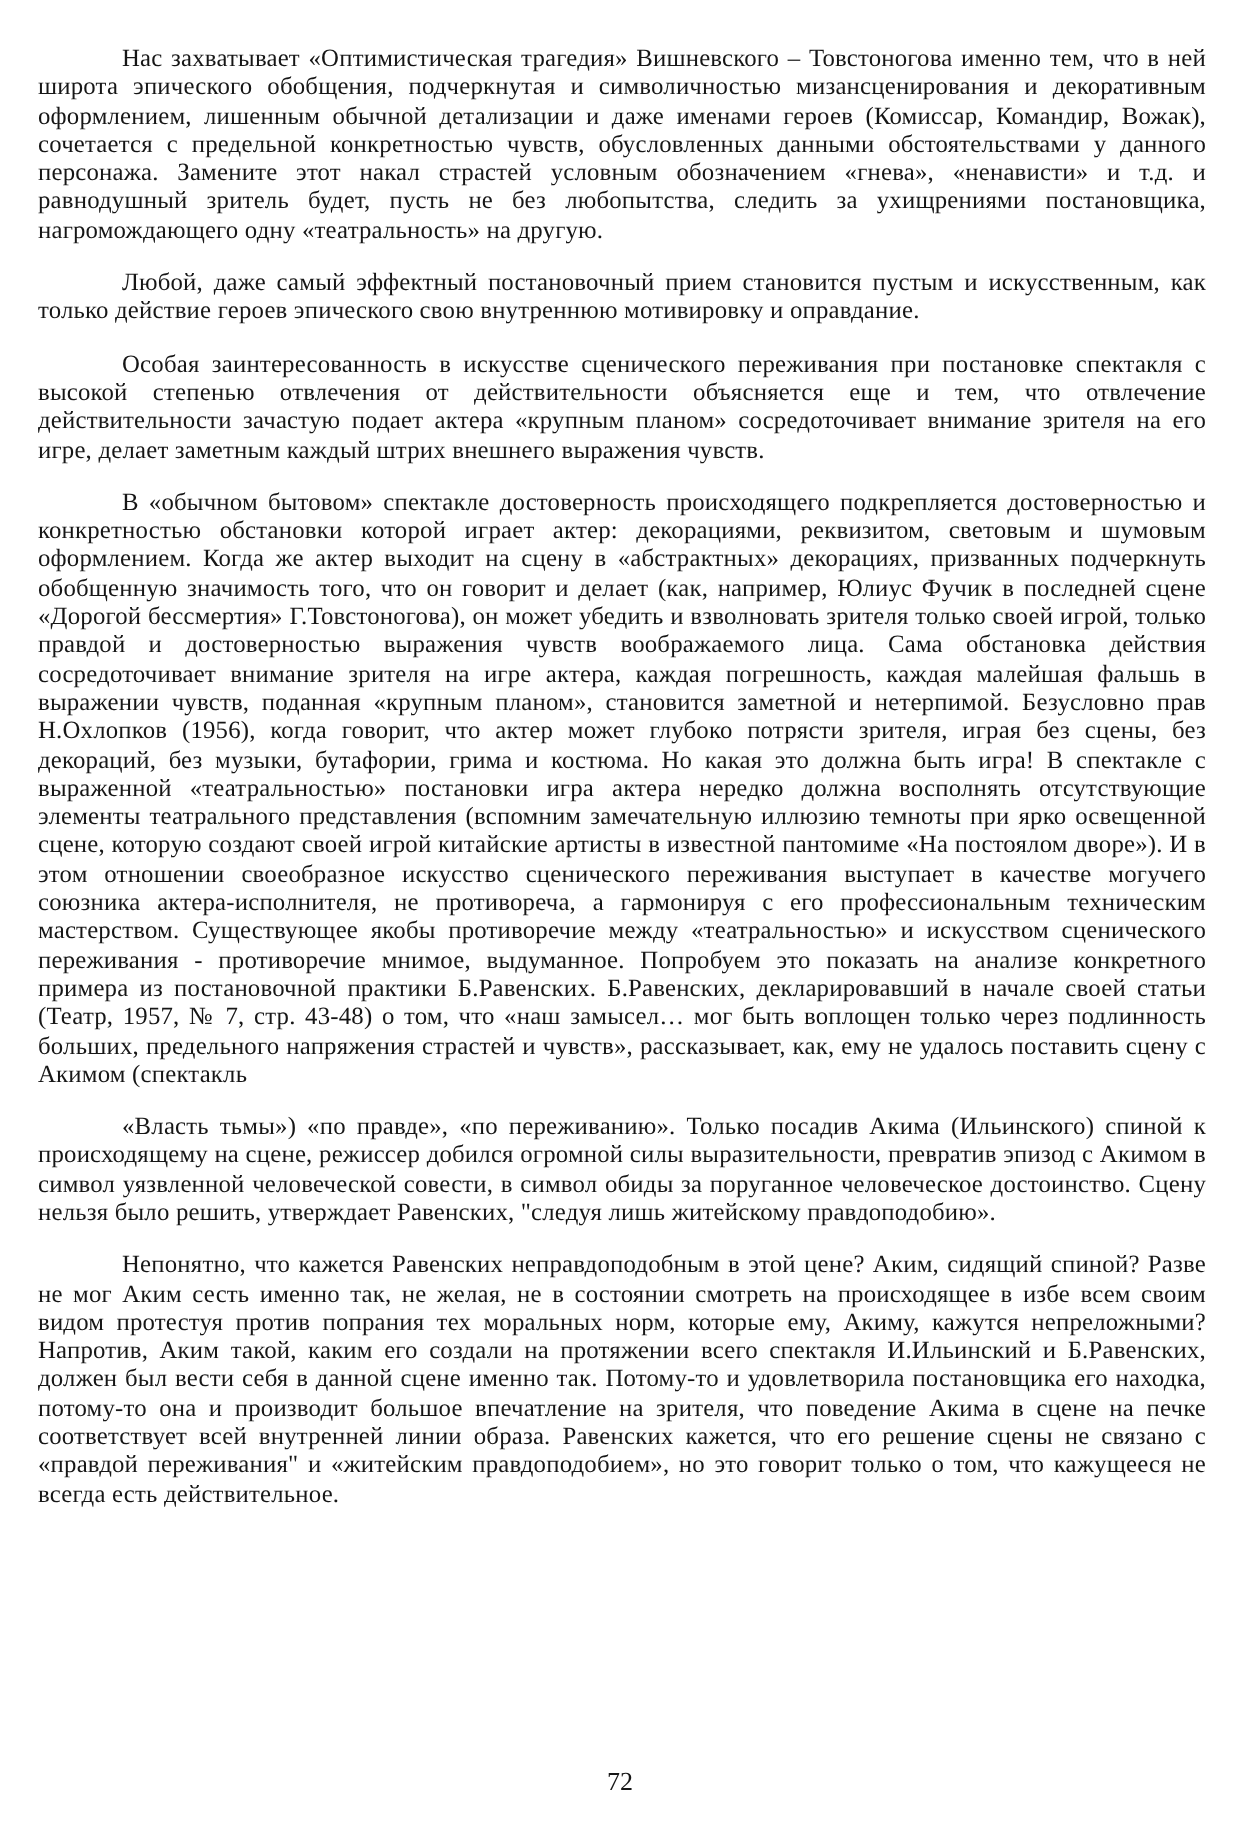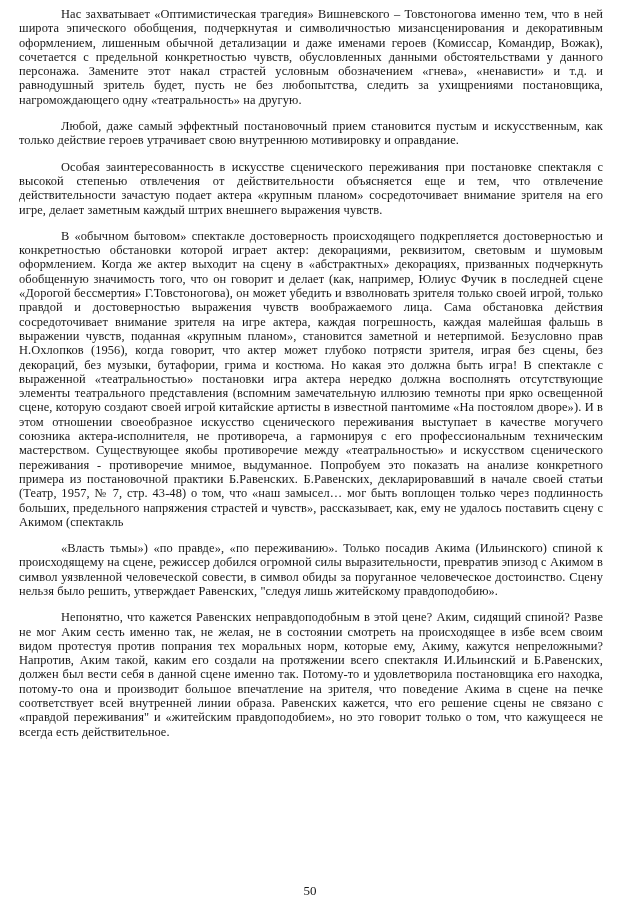--- a/index.html
+++ b/index.html
@@ -12,21 +12,21 @@
     height: 915px;
     overflow: hidden;
     font-family: "Liberation Serif", serif;
     color: #161616;
   }
   .page {
     box-sizing: border-box;
     position: relative;
     width: 620px;
     height: 915px;
-    padding: 7px 17px 0 19px;
+    padding: 22px 17px 0 19px;
     background: #ffffff;
   }
   .text-block p {
     margin: 0 0 12px 0;
     text-align: justify;
     text-indent: 42px;
     font-size: 12.4px;
     line-height: 14.3px;
     letter-spacing: 0.1px;
   }
@@ -39,20 +39,20 @@
     font-size: 13px;
     color: #161616;
   }
 </style>
 </head>
 <body>
 
 <div class="page">
   <div class="text-block">
     <p>Нас захватывает «Оптимистическая трагедия» Вишневского – Товстоногова именно тем, что в ней широта эпического обобщения, подчеркнутая и символичностью мизансценирования и декоративным оформлением, лишенным обычной детализации и даже именами героев (Комиссар, Командир, Вожак), сочетается с предельной конкретностью чувств, обусловленных данными обстоятельствами у данного персонажа. Замените этот накал страстей условным обозначением «гнева», «ненависти» и т.д. и равнодушный зритель будет, пусть не без любопытства, следить за ухищрениями постановщика, нагромождающего одну «театральность» на другую.</p>
-    <p>Любой, даже самый эффектный постановочный прием становится пустым и искусственным, как только действие героев утрачивает свою внутреннюю мотивировку и оправдание.</p>
+    <p>Любой, даже самый эффектный постановочный прием становится пустым и искусственным, как только действие героев эпического свою внутреннюю мотивировку и оправдание.</p>
     <p>Особая заинтересованность в искусстве сценического переживания при постановке спектакля с высокой степенью отвлечения от действительности объясняется еще и тем, что отвлечение действительности зачастую подает актера «крупным планом» сосредоточивает внимание зрителя на его игре, делает заметным каждый штрих внешнего выражения чувств.</p>
     <p>В «обычном бытовом» спектакле достоверность происходящего подкрепляется достоверностью и конкретностью обстановки которой играет актер: декорациями, реквизитом, световым и шумовым оформлением. Когда же актер выходит на сцену в «абстрактных» декорациях, призванных подчеркнуть обобщенную значимость того, что он говорит и делает (как, например, Юлиус Фучик в последней сцене «Дорогой бессмертия» Г.Товстоногова), он может убедить и взволновать зрителя только своей игрой, только правдой и достоверностью выражения чувств воображаемого лица. Сама обстановка действия сосредоточивает внимание зрителя на игре актера, каждая погрешность, каждая малейшая фальшь в выражении чувств, поданная «крупным планом», становится заметной и нетерпимой. Безусловно прав Н.Охлопков (1956), когда говорит, что актер может глубоко потрясти зрителя, играя без сцены, без декораций, без музыки, бутафории, грима и костюма. Но какая это должна быть игра! В спектакле с выраженной «театральностью» постановки игра актера нередко должна восполнять отсутствующие элементы театрального представления (вспомним замечательную иллюзию темноты при ярко освещенной сцене, которую создают своей игрой китайские артисты в известной пантомиме «На постоялом дворе»). И в этом отношении своеобразное искусство сценического переживания выступает в качестве могучего союзника актера-исполнителя, не противореча, а гармонируя с его профессиональным техническим мастерством. Существующее якобы противоречие между «театральностью» и искусством сценического переживания - противоречие мнимое, выдуманное. Попробуем это показать на анализе конкретного примера из постановочной практики Б.Равенских. Б.Равенских, декларировавший в начале своей статьи (Театр, 1957, № 7, стр. 43-48) о том, что «наш замысел… мог быть воплощен только через подлинность больших, предельного напряжения страстей и чувств», рассказывает, как, ему не удалось поставить сцену с Акимом (спектакль</p>
     <p>«Власть тьмы») «по правде», «по переживанию». Только посадив Акима (Ильинского) спиной к происходящему на сцене, режиссер добился огромной силы выразительности, превратив эпизод с Акимом в символ уязвленной человеческой совести, в символ обиды за поруганное человеческое достоинство. Сцену нельзя было решить, утверждает Равенских, "следуя лишь житейскому правдоподобию».</p>
     <p>Непонятно, что кажется Равенских неправдоподобным в этой цене? Аким, сидящий спиной? Разве не мог Аким сесть именно так, не желая, не в состоянии смотреть на происходящее в избе всем своим видом протестуя против попрания тех моральных норм, которые ему, Акиму, кажутся непреложными? Напротив, Аким такой, каким его создали на протяжении всего спектакля И.Ильинский и Б.Равенских, должен был вести себя в данной сцене именно так. Потому-то и удовлетворила постановщика его находка, потому-то она и производит большое впечатление на зрителя, что поведение Акима в сцене на печке соответствует всей внутренней линии образа. Равенских кажется, что его решение сцены не связано с «правдой переживания" и «житейским правдоподобием», но это говорит только о том, что кажущееся не всегда есть действительное.</p>
   </div>
-  <div class="page-number">50</div>
+  <div class="page-number">72</div>
 </div>
 
 </body></html>

